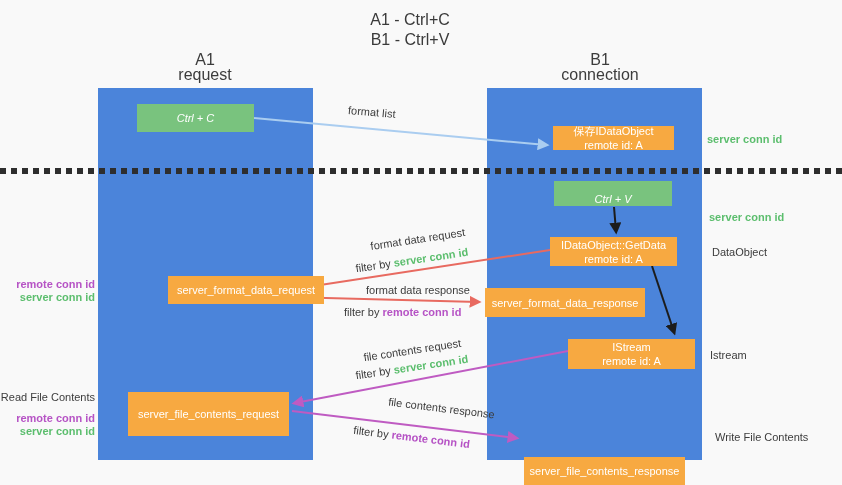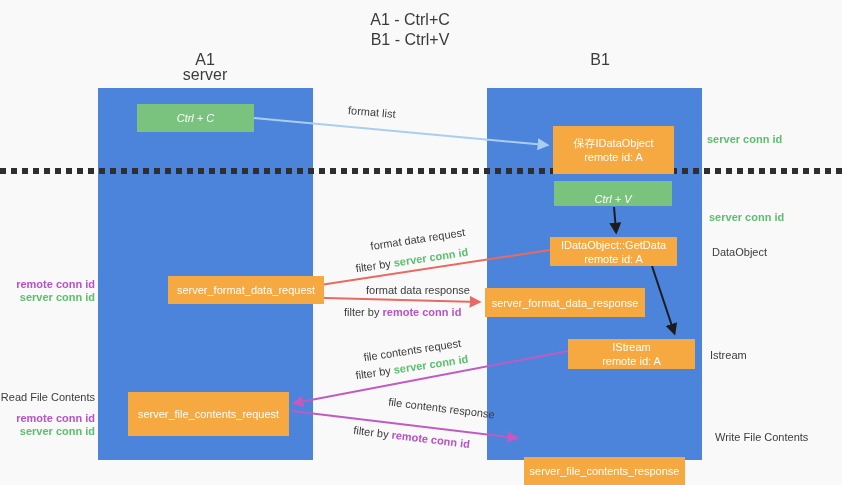--- a/index.html
+++ b/index.html
@@ -56,24 +56,25 @@
 
 <div id="canvas">
 
   <div class="title">
     <div>A1 - Ctrl+C</div>
     <div>B1 - Ctrl+V</div>
   </div>
 
   <div class="lane-header" style="left:145px;">
     <div>A1</div>
-    <div>server</div>
+    <div>request</div>
   </div>
   <div class="lane-header" style="left:540px;">
     <div>B1</div>
+    <div>connection</div>
   </div>
 
   <div class="lane" style="left:98px;"></div>
   <div class="lane" style="left:487px;"></div>
 
   <div class="dotted-line"></div>
 
   <svg class="arrows" width="842" height="485" viewBox="0 0 842 485">
     <defs>
       <marker id="m-blue" viewBox="0 0 10 10" refX="7" refY="5" markerWidth="6" markerHeight="6" orient="auto">
@@ -95,21 +96,21 @@
     <line x1="288" y1="297" x2="478" y2="302" stroke="#e86a60" stroke-width="2" marker-end="url(#m-red)"></line>
     <line x1="652" y1="266" x2="674" y2="332" stroke="#1c1c1c" stroke-width="2" marker-end="url(#m-black)"></line>
     <line x1="568" y1="351" x2="295" y2="403" stroke="#bf5bc2" stroke-width="2" marker-end="url(#m-magenta)"></line>
     <line x1="292" y1="411" x2="516" y2="438" stroke="#bf5bc2" stroke-width="2" marker-end="url(#m-magenta)"></line>
   </svg>
 
   <div class="node node-green" style="left:137px;top:104px;width:117px;height:28px;">
     <span>Ctrl + C</span>
   </div>
 
-  <div class="node node-orange" style="left:553px;top:126px;width:121px;height:48px;">
+  <div class="node node-orange" style="left:553px;top:126px;width:121px;height:24px;">
     <span>保存IDataObject</span>
     <span>remote id: A</span>
   </div>
 
   <div class="node node-green" style="left:554px;top:181px;width:118px;height:25px;justify-content:flex-end;">
     <span>Ctrl + V</span>
   </div>
 
   <div class="node node-orange" style="left:550px;top:237px;width:127px;height:29px;">
     <span>IDataObject::GetData</span>

